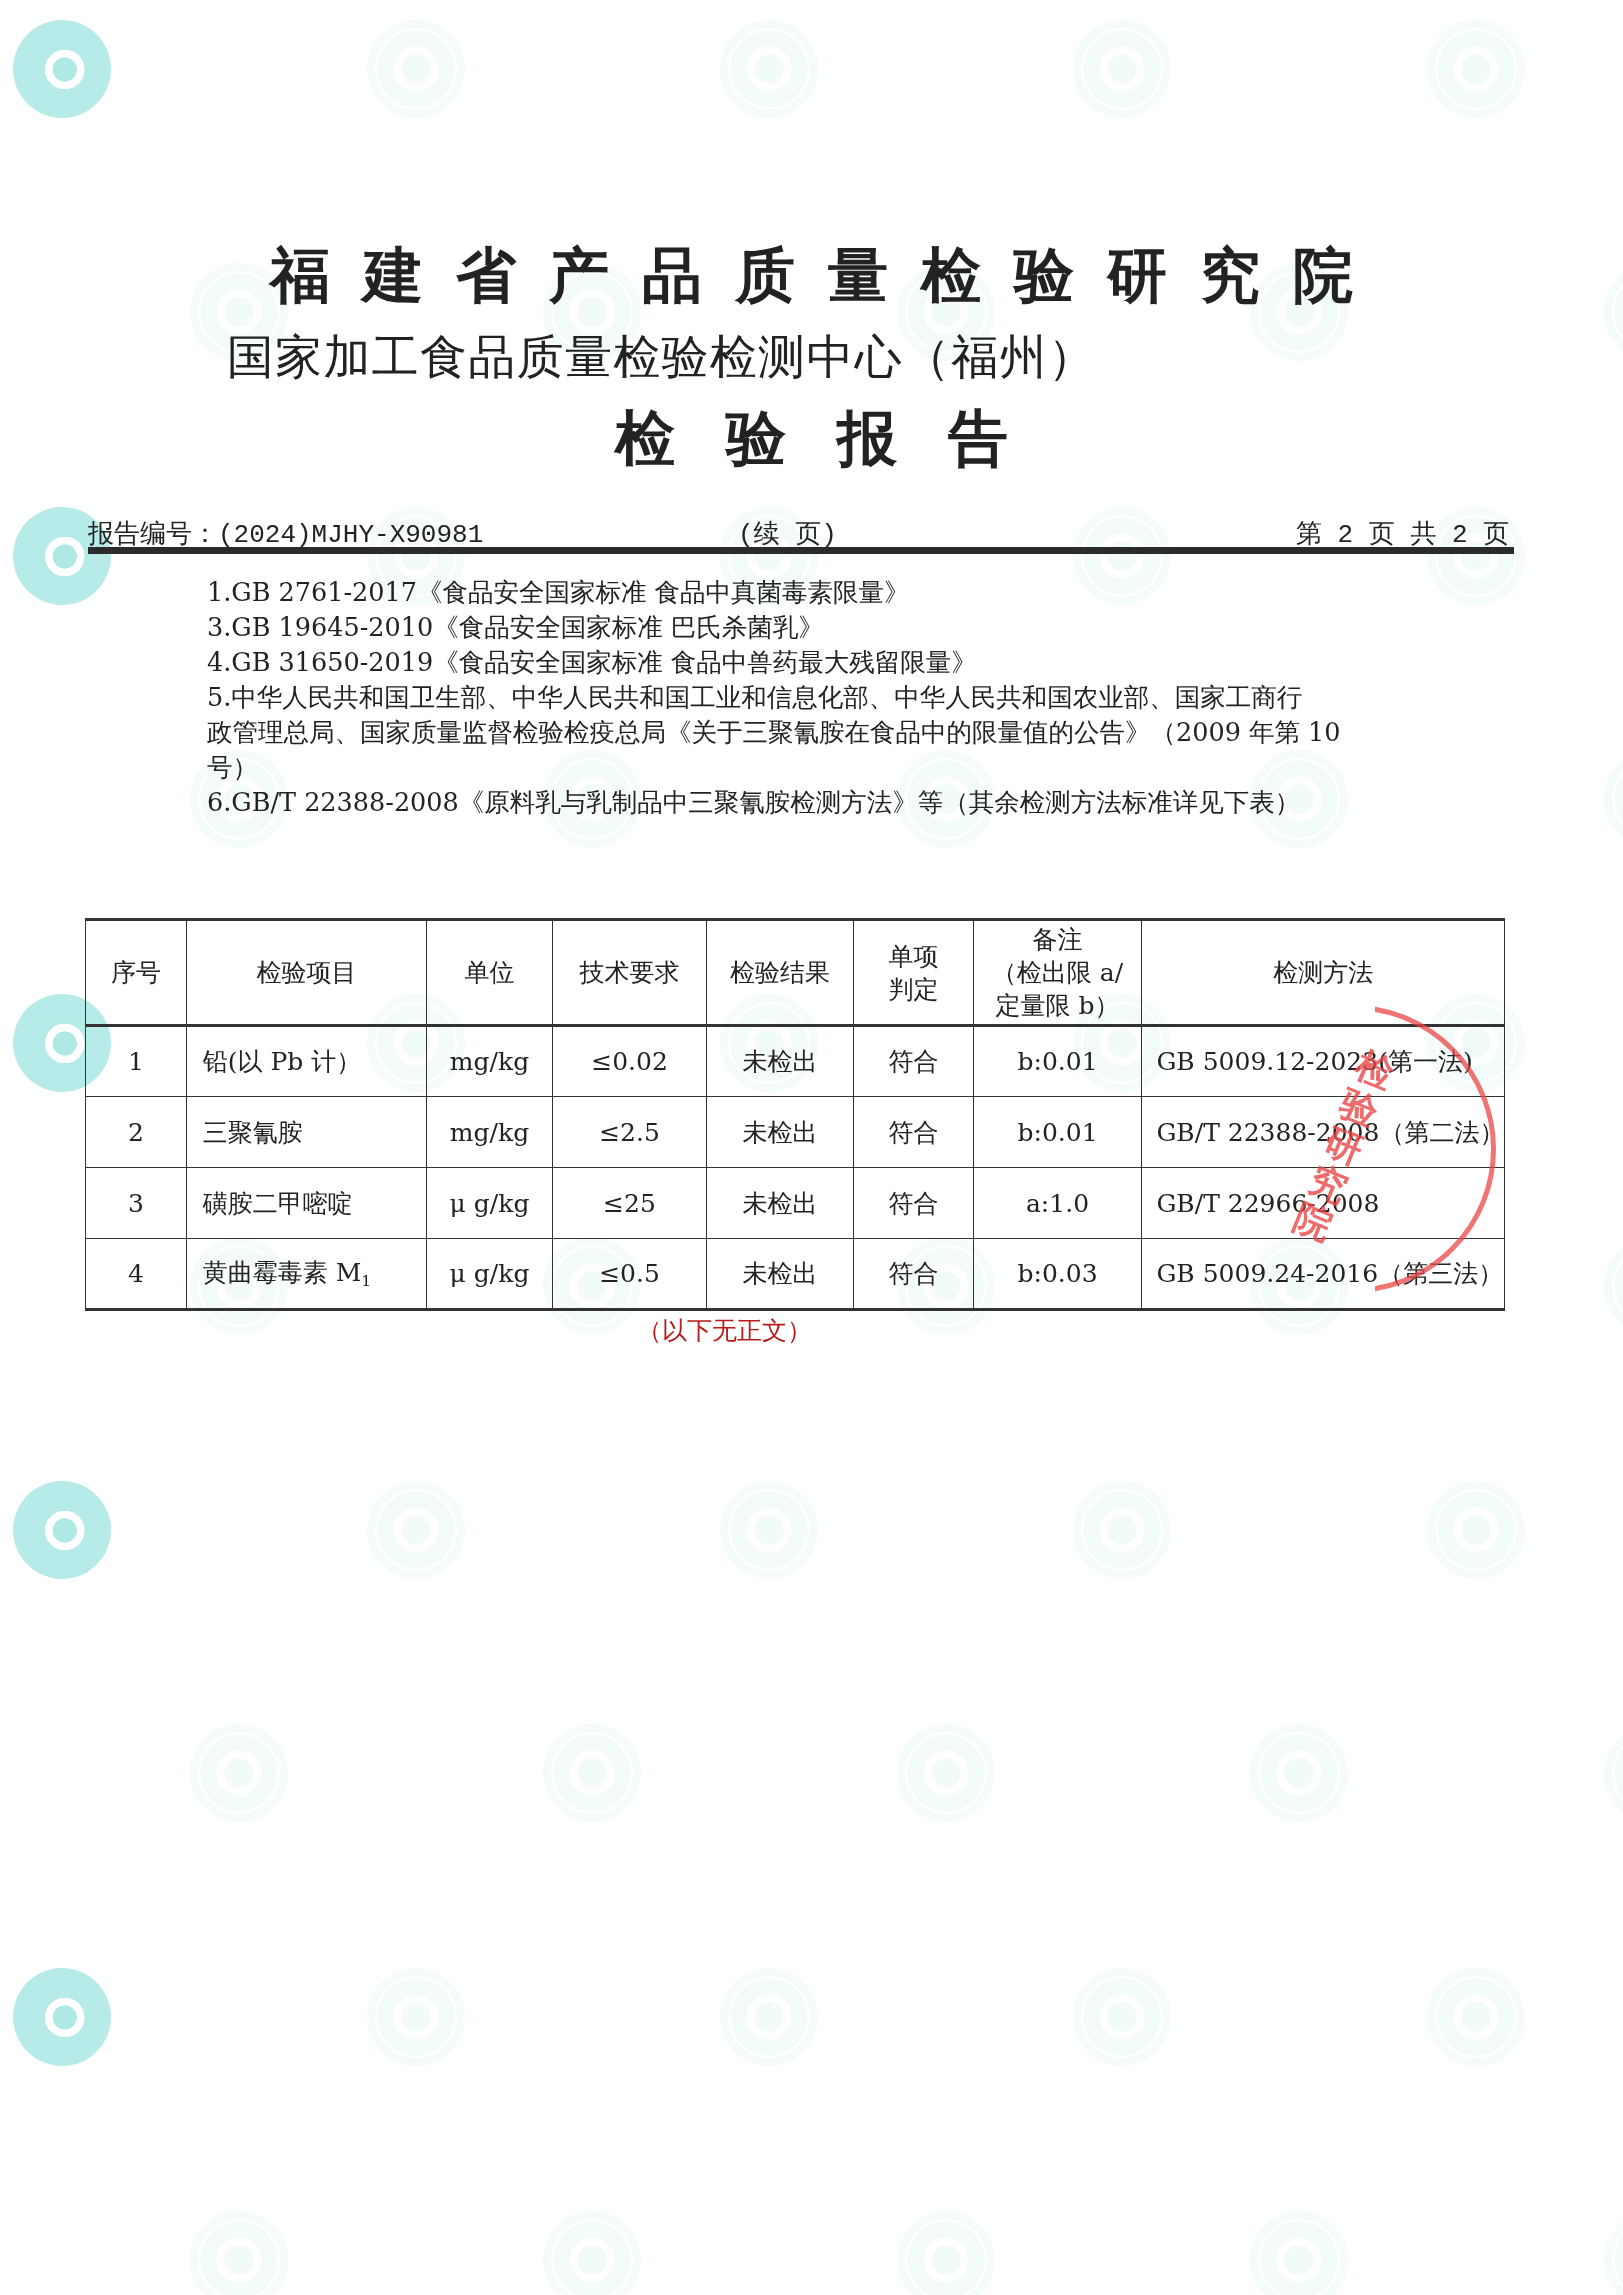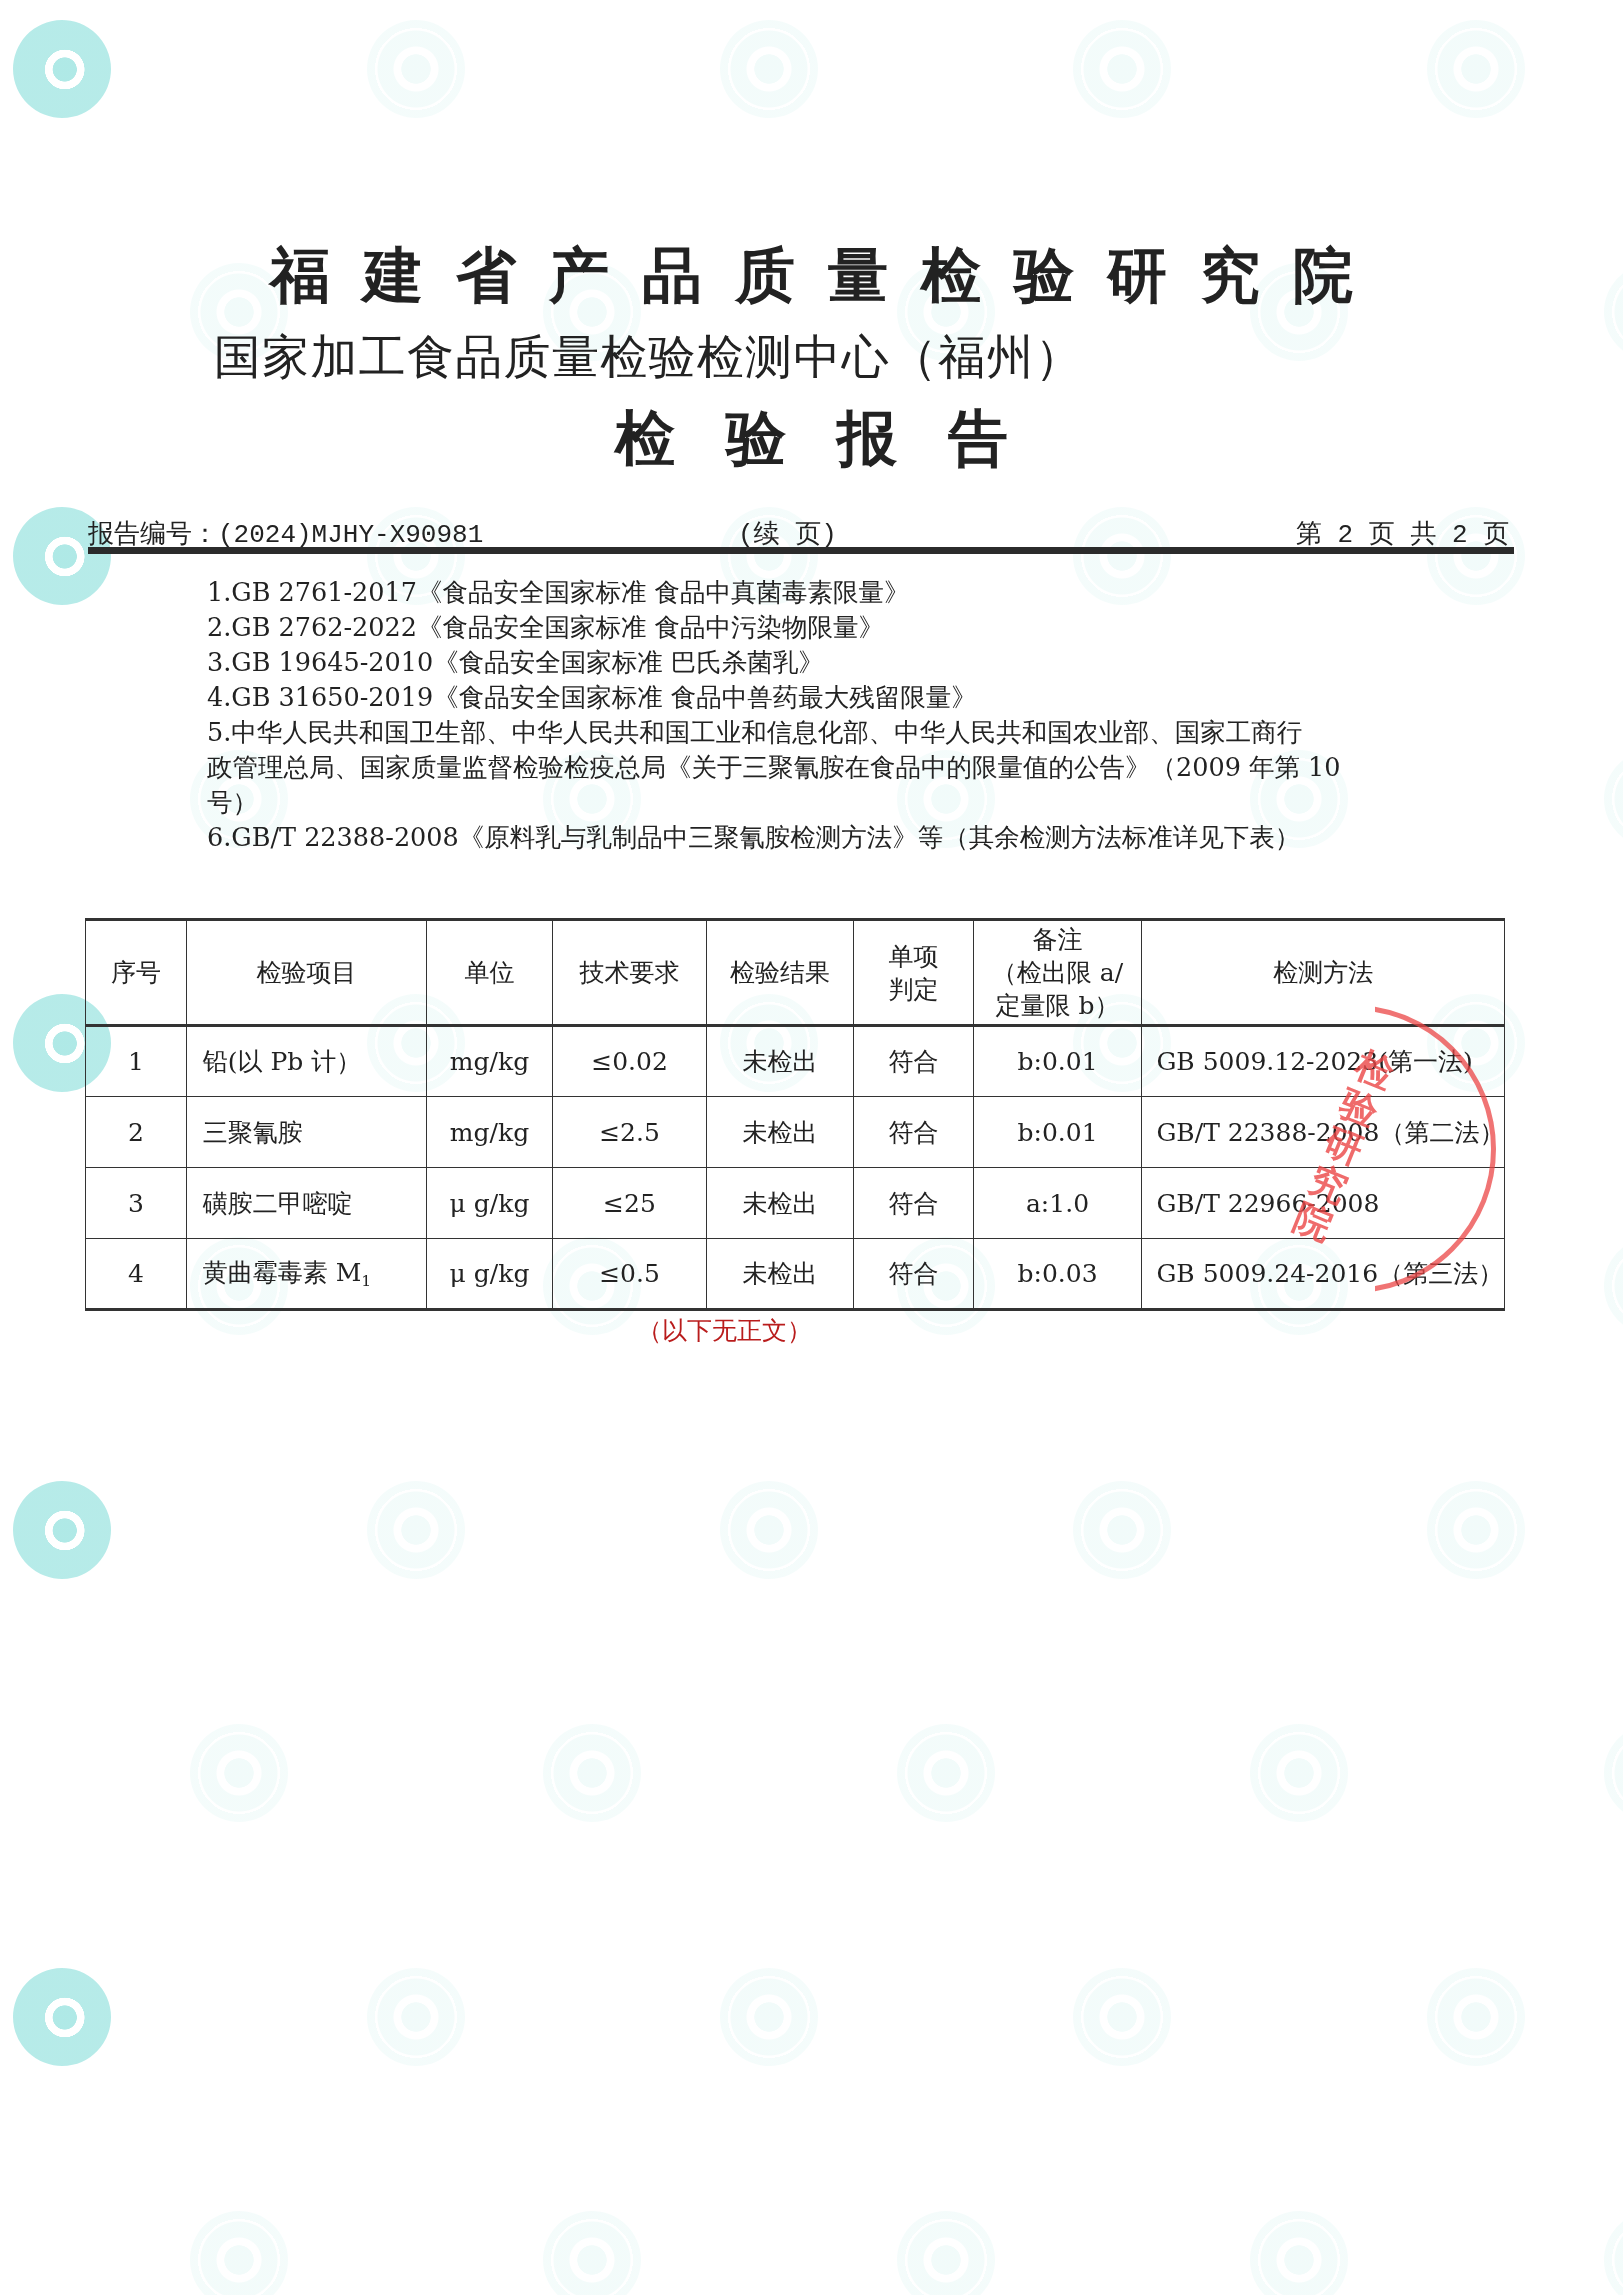--- a/index.html
+++ b/index.html
@@ -10,21 +10,21 @@
   #watermarks { position:absolute; left:0; top:0; width:1623px; height:2295px; pointer-events:none; z-index:0; }
   .wm { position:absolute; width:98px; height:98px; border-radius:50%;
         background: radial-gradient(circle at 50% 50%, rgba(120,215,205,0.18) 0 14.4px, transparent 15px 22px, rgba(120,215,205,0.16) 23px 38px, transparent 39px 41px, rgba(120,215,205,0.14) 41px 49px);
         transform: rotate(-35deg); opacity:0.55; }
   .wm.strong { opacity:1; background: radial-gradient(circle at 52% 52%, rgba(110,215,210,0.55) 0 11.8px, rgba(255,255,255,0.9) 12.4px 19.6px, rgba(110,215,210,0.5) 20px 49px); }
 
   .layer { position:absolute; z-index:1; }
 
   .title1 { left:0; width:1623px; top:236px; text-align:center; font-size:60px; letter-spacing:33px;
             font-family:"DejaVu Serif","Liberation Serif",serif; font-weight:bold; color:#222; padding-left:33px; box-sizing:border-box; }
-  .title2 { left:0; width:1297px; top:326px; text-align:center; font-size:47px; letter-spacing:1.3px;
+  .title2 { left:13px; width:1297px; top:326px; text-align:center; font-size:47px; letter-spacing:1.3px;
             font-family:"DejaVu Sans","Liberation Sans",sans-serif; color:#222; }
   .title3 { left:0; width:1623px; top:399px; text-align:center; font-size:60px; letter-spacing:51px;
             font-family:"DejaVu Serif","Liberation Serif",serif; font-weight:bold; color:#222; padding-left:51px; box-sizing:border-box; }
 
   .hdr { top:505px; font-size:26px; font-family:"Liberation Mono","DejaVu Sans Mono",monospace; color:#222;margin-top:11px; }
   .hdr-left { left:88px; }
   .hdr-mid { left:738px; }
   .hdr-right { left:1296px; }
   .hdr-rule { left:88px; top:547px; width:1426px; height:6.5px; background:#2b2b2b; }
 
@@ -115,21 +115,20 @@
 
 <div class="layer hdr hdr-left">
   <span>报告编号：</span><span>(2024)MJHY-X90981</span>
 </div>
 <div class="layer hdr hdr-mid">(续 页)</div>
 <div class="layer hdr hdr-right">第 2 页  共 2 页</div>
 <div class="layer hdr-rule"></div>
 
 <div class="layer body-text" style="top:575px;">
   <p>1.GB 2761-2017《食品安全国家标准 食品中真菌毒素限量》</p>
-  <p>2.GB 2762-2022《食品安全国家标准 食品中污染物限量》</p>
   <p>3.GB 19645-2010《食品安全国家标准 巴氏杀菌乳》</p>
   <p>4.GB 31650-2019《食品安全国家标准 食品中兽药最大残留限量》</p>
   <p>5.中华人民共和国卫生部、中华人民共和国工业和信息化部、中华人民共和国农业部、国家工商行</p>
   <p>政管理总局、国家质量监督检验检疫总局《关于三聚氰胺在食品中的限量值的公告》（2009 年第 10</p>
   <p>号）</p>
   <p>6.GB/T 22388-2008《原料乳与乳制品中三聚氰胺检测方法》等（其余检测方法标准详见下表）</p>
 </div>
 
 <table class="results">
   <colgroup>

